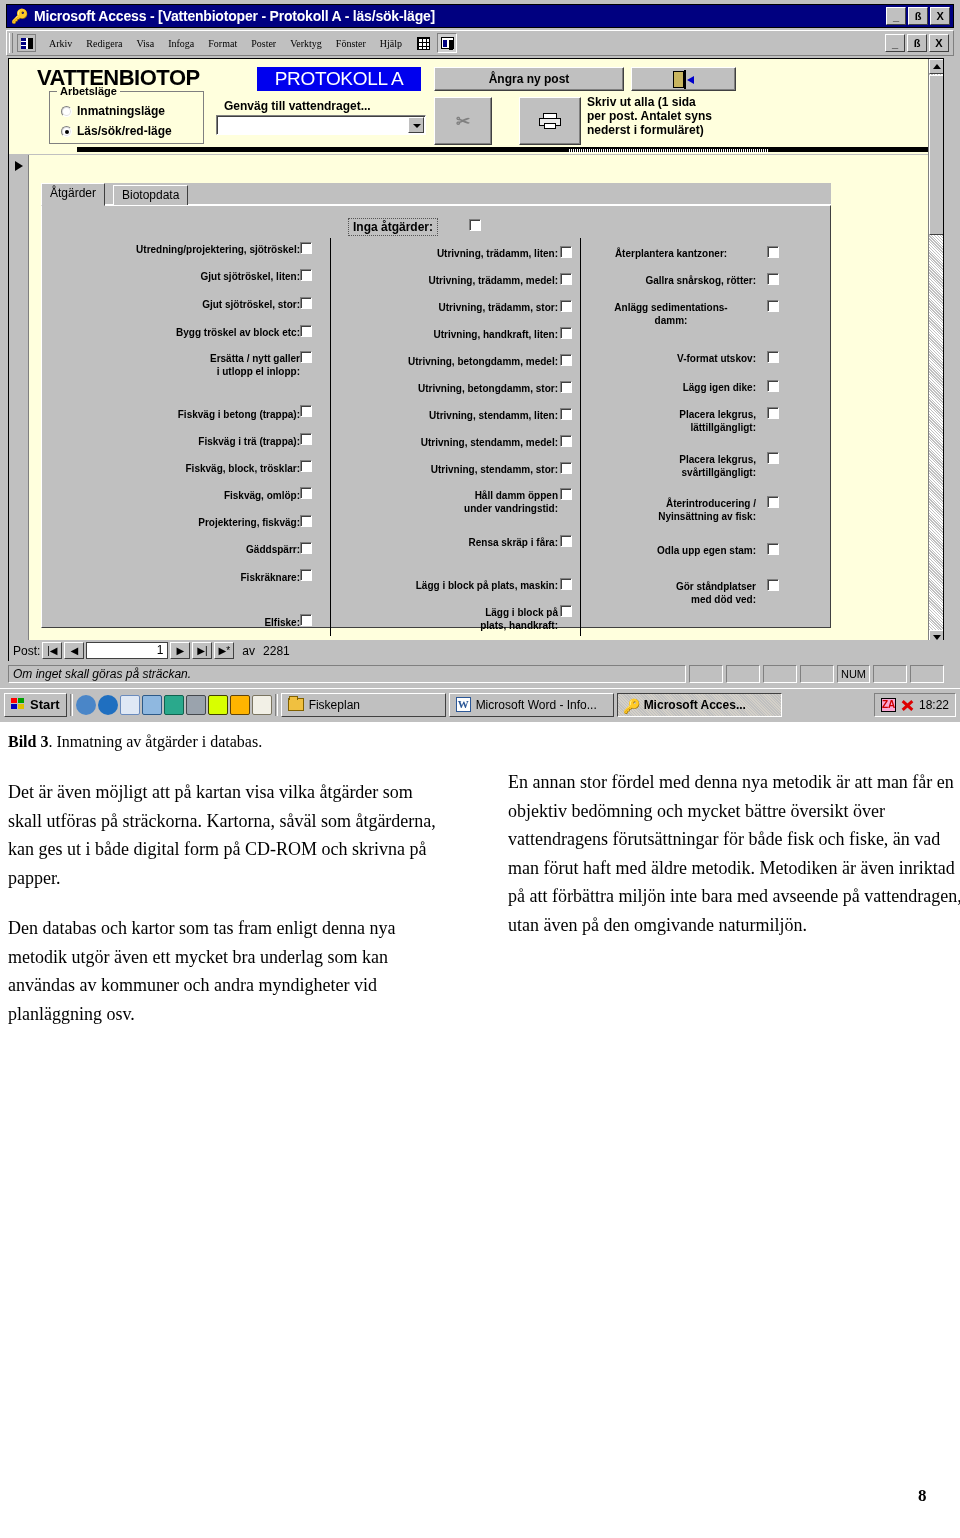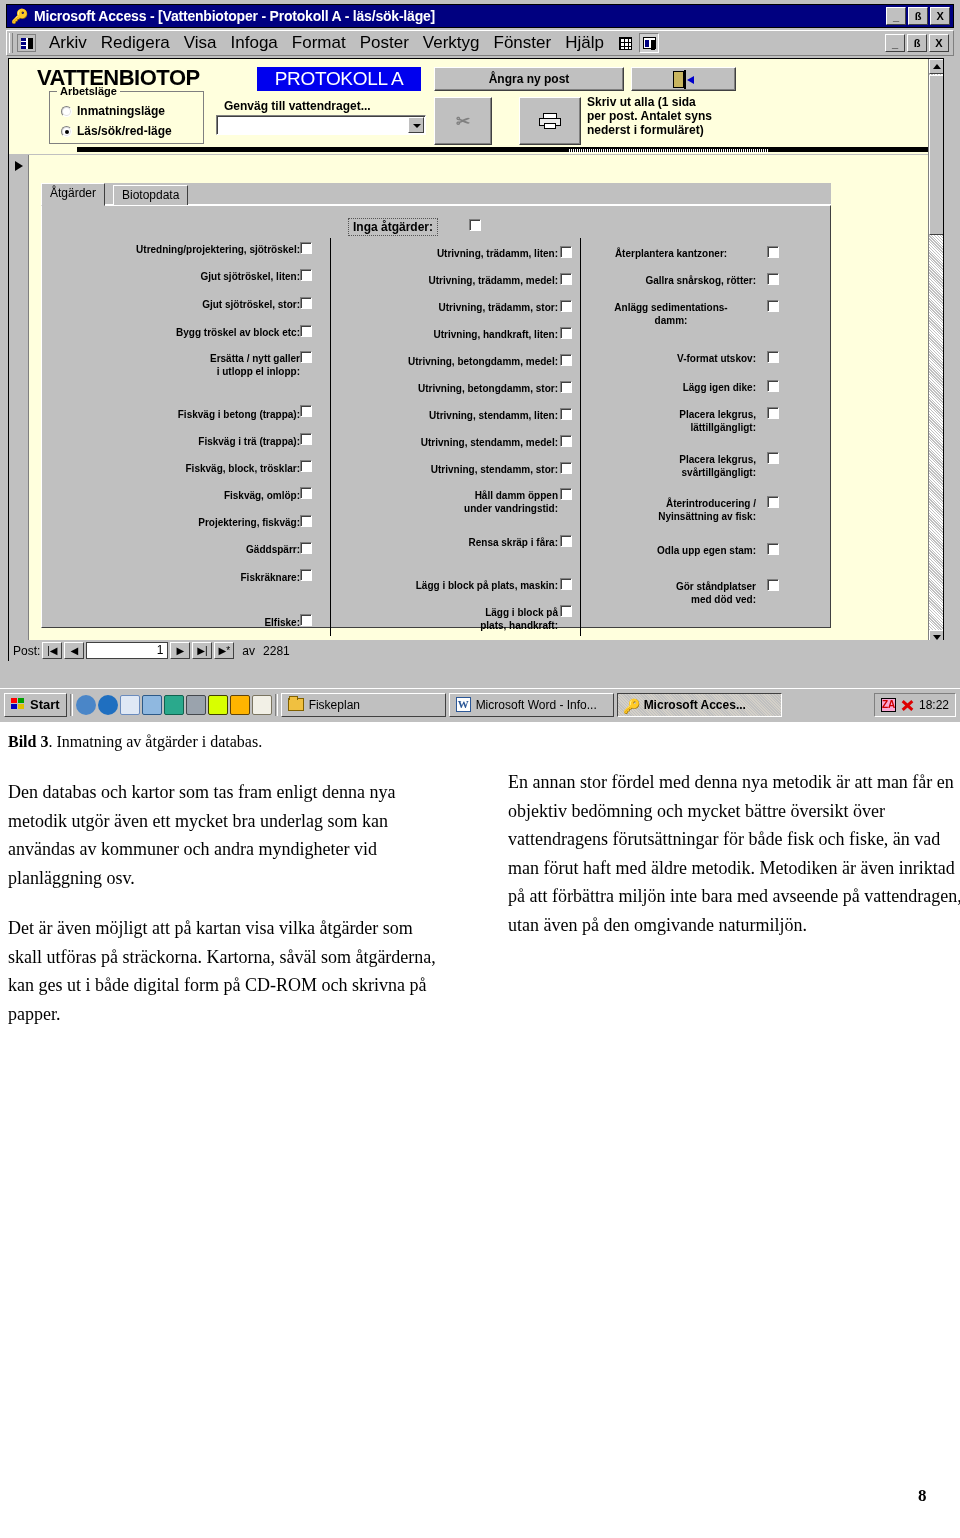--- a/index.html
+++ b/index.html
@@ -60,22 +60,22 @@
   .mb-icon::before{
     content:""; position:absolute; left:3px; top:3px; width:12px; height:11px;
     background:
       linear-gradient(#000080 0 100%) left top/5px 3px no-repeat,
       linear-gradient(#000080 0 100%) left 0 top 4px/5px 3px no-repeat,
       linear-gradient(#000080 0 100%) left 0 top 8px/5px 3px no-repeat,
       linear-gradient(#000 0 100%) right top/5px 11px no-repeat,
       #fff;
   }
   .menu-item {
-    font-size:17px; color:#000; padding:2px 7px; white-space:nowrap;
-    font-family:Liberation Sans, sans-serif;
+    font-size:10px; color:#000; padding:2px 7px; white-space:nowrap;
+    font-family:Liberation Serif, serif;
   }
   .mb-tool {
     width:20px; height:20px; margin-left:4px; background:#c0c0c0;
     border:1px solid transparent; position:relative; flex:0 0 auto;
   }
   .mb-tool.pressed { border-top:1px solid #808080; border-left:1px solid #808080;
     border-right:1px solid #fff; border-bottom:1px solid #fff; background:#cfcfcf;}
   .grid-glyph{
     position:absolute; left:3px; top:3px; width:13px; height:13px;
     background:#fff; border:1px solid #000;
@@ -613,20 +613,30 @@
     <span class="navbtn">|◀</span>
     <span class="navbtn">◀</span>
     <span class="navnum">1</span>
     <span class="navbtn">▶</span>
     <span class="navbtn">▶|</span>
     <span class="navbtn">▶*</span>
     <span style="margin-left:6px;">av</span>
     <span style="margin-left:6px;">2281</span>
   </div>
 
+  <div class="statusbar">
+    <span class="sb-main" style="width:682px;">Om inget skall göras på sträckan.</span>
+    <span class="sb-cell" style="width:34px;"></span>
+    <span class="sb-cell" style="width:34px;"></span>
+    <span class="sb-cell" style="width:34px;"></span>
+    <span class="sb-cell" style="width:34px;"></span>
+    <span class="sb-cell" style="width:34px;">NUM</span>
+    <span class="sb-cell" style="width:34px;"></span>
+    <span class="sb-cell" style="width:34px;"></span>
+  </div>
 
   <div class="taskbar">
     <div class="startbtn">
       <span class="winflag">
           <i></i>
           <i></i>
           <i></i>
           <i></i>
         </span>
       <span>Start</span>
@@ -664,21 +674,21 @@
       <span>18:22</span>
     </div>
   </div>
 </div>
 
 <div class="caption">
   <b>Bild 3</b><span>. Inmatning av åtgärder i databas.</span>
 </div>
 
 <div class="col-left">
+  <p>Det är även möjligt att på kartan visa vilka åtgärder som skall utföras på sträckorna. Kartorna, såväl som åtgärderna, kan ges ut i både digital form på CD-ROM och skrivna på papper.</p>
   <p>Den databas och kartor som tas fram enligt denna nya metodik utgör även ett mycket bra underlag som kan användas av kommuner och andra myndigheter vid planläggning osv.</p>
-  <p>Det är även möjligt att på kartan visa vilka åtgärder som skall utföras på sträckorna. Kartorna, såväl som åtgärderna, kan ges ut i både digital form på CD-ROM och skrivna på papper.</p>
 </div>
 
 <div class="col-right">
   <p>En annan stor fördel med denna nya metodik är att man får en objektiv bedömning och mycket bättre översikt över vattendragens förutsättningar för både fisk och fiske, än vad man förut haft med äldre metodik. Metodiken är även inriktad på att förbättra miljön inte bara med avseende på vattendragen, utan även på den omgivande naturmiljön.</p>
 </div>
 
 <div class="pageno">8</div>
 
 </body></html>

